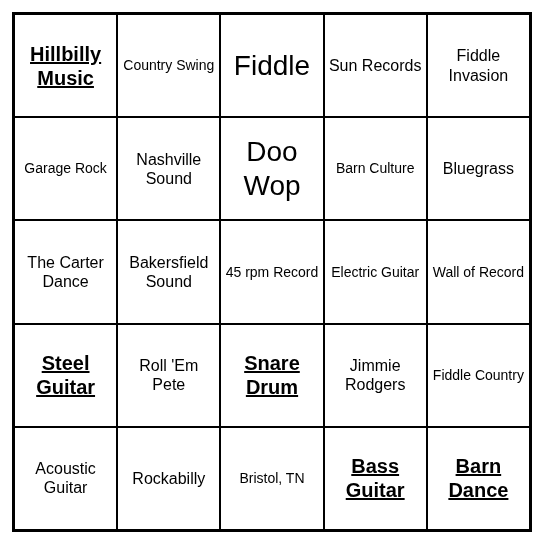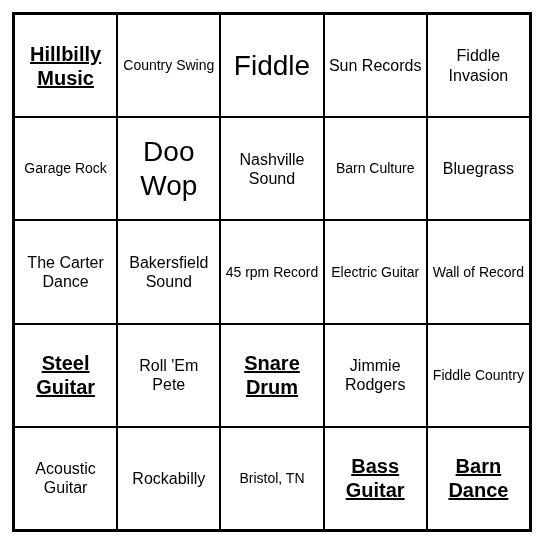--- a/index.html
+++ b/index.html
@@ -53,24 +53,24 @@
     <div class="cell">
       <span class="cell-text size-small">Sun Records</span>
     </div>
     <div class="cell">
       <span class="cell-text size-small">Fiddle Invasion</span>
     </div>
     <div class="cell">
       <span class="cell-text size-medium">Garage Rock</span>
     </div>
     <div class="cell">
-      <span class="cell-text size-xlarge">Doo Wop</span>
+      <span class="cell-text size-small">Nashville Sound</span>
     </div>
     <div class="cell">
-      <span class="cell-text size-small">Nashville Sound</span>
+      <span class="cell-text size-xlarge">Doo Wop</span>
     </div>
     <div class="cell">
       <span class="cell-text size-medium">Barn Culture</span>
     </div>
     <div class="cell">
       <span class="cell-text size-small">Bluegrass</span>
     </div>
     <div class="cell">
       <span class="cell-text size-small">The Carter Dance</span>
     </div>

